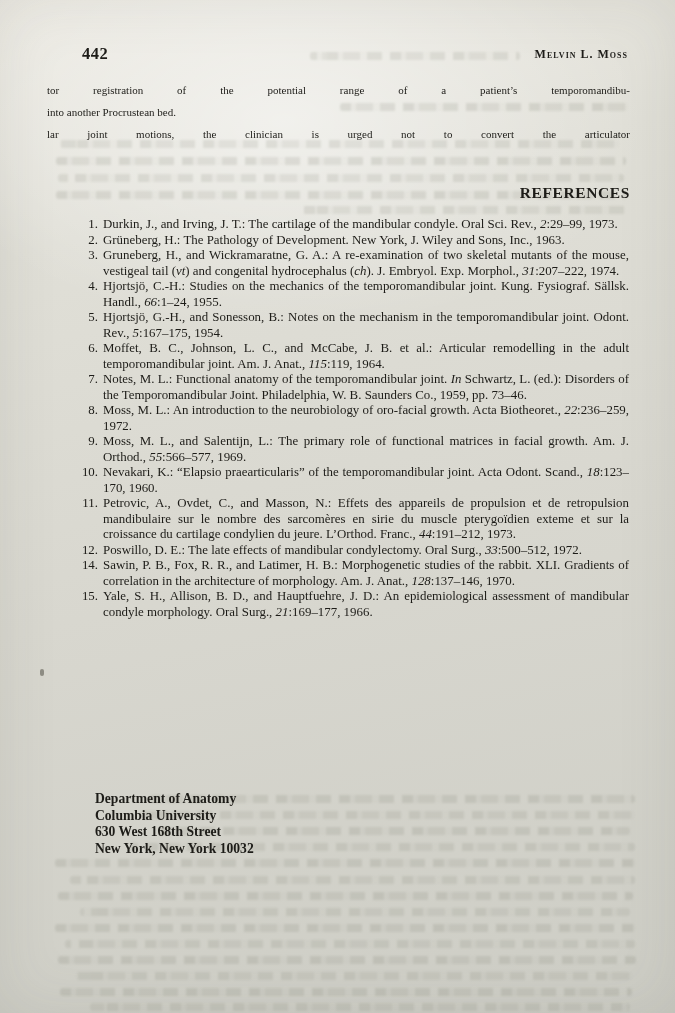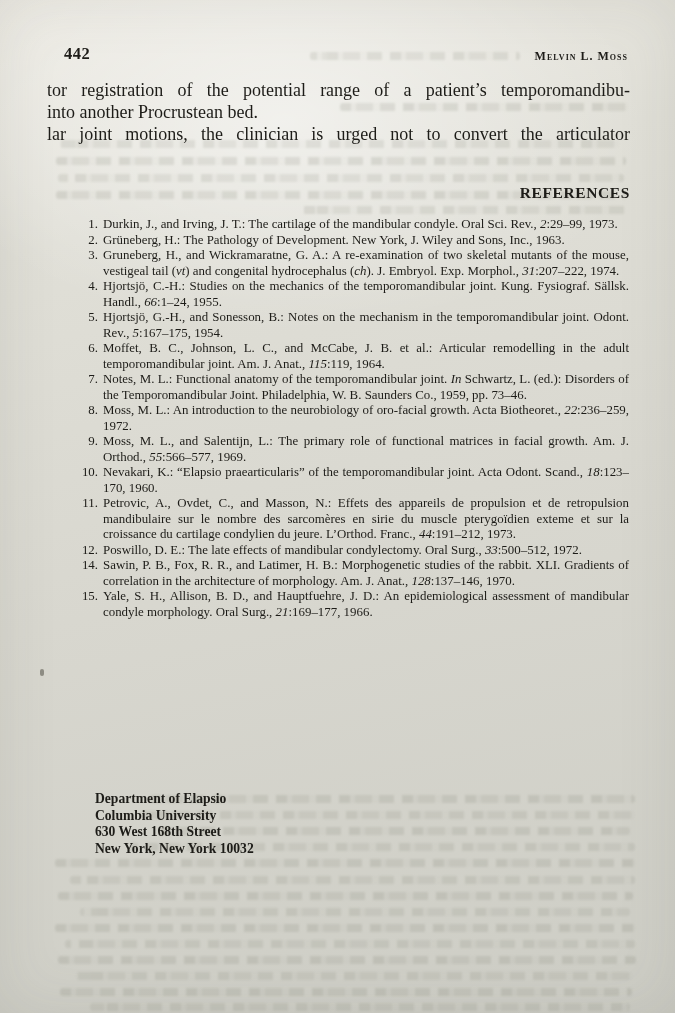--- a/index.html
+++ b/index.html
@@ -12,25 +12,25 @@
     font-family:"Liberation Serif","DejaVu Serif",serif;
     color:var(--ink,#1d1c18);
     box-shadow:inset 0 0 60px rgba(90,90,80,.12);
   }
   .page::before{
     content:"";position:absolute;inset:0;
     background:radial-gradient(ellipse 520px 300px at 42% 12%,rgba(255,255,255,.5),rgba(255,255,255,0) 70%);
     pointer-events:none;
   }
   
-  .header{position:absolute;top:44px;left:64px;right:47px;display:flex;justify-content:space-between;align-items:flex-end;}
+  .header{position:absolute;top:44px;left:82px;right:47px;display:flex;justify-content:space-between;align-items:center;}
   .page-num{font-weight:bold;font-size:16.5px;letter-spacing:.5px;}
   .running-head{font-variant:small-caps;font-size:12px;letter-spacing:1px;font-weight:700;}
   
-  .intro{position:absolute;top:79px;left:47px;width:583px;font-size:18px;line-height:22px;z-index:2;}
+  .intro{position:absolute;top:79px;left:47px;width:583px;font-size:11px;line-height:22px;z-index:2;}
   .pline{white-space:normal;}
   .pline.just{text-align:justify;text-align-last:justify;}
   
   .refs-heading{position:absolute;top:184px;left:47px;width:583px;text-align:right;
     font-weight:bold;font-size:15.5px;letter-spacing:.6px;z-index:2;}
   
   .refs{position:absolute;top:217px;left:103px;width:526px;font-size:12.9px;line-height:15.5px;z-index:2;}
   .ref{position:relative;text-align:justify;}
   .ref .num{position:absolute;right:100%;margin-right:5px;top:0;white-space:nowrap;}
   .ref .it{font-style:italic;}
@@ -104,19 +104,19 @@
       <div class="ref"><span class="num">8.</span><span>Moss, M. L.: An introduction to the neurobiology of oro-facial growth. Acta Biotheoret., </span><span class="it">22</span><span>:236–259, 1972.</span></div>
       <div class="ref"><span class="num">9.</span><span>Moss, M. L., and Salentijn, L.: The primary role of functional matrices in facial growth. Am. J. Orthod., </span><span class="it">55</span><span>:566–577, 1969.</span></div>
       <div class="ref"><span class="num">10.</span><span>Nevakari, K.: “Elapsio praearticularis” of the temporomandibular joint. Acta Odont. Scand., </span><span class="it">18</span><span>:123–170, 1960.</span></div>
       <div class="ref"><span class="num">11.</span><span>Petrovic, A., Ovdet, C., and Masson, N.: Effets des appareils de propulsion et de retropulsion mandibulaire sur le nombre des sarcomères en sirie du muscle pterygoïdien exteme et sur la croissance du cartilage condylien du jeure. L’Orthod. Franc., </span><span class="it">44</span><span>:191–212, 1973.</span></div>
       <div class="ref"><span class="num">12.</span><span>Poswillo, D. E.: The late effects of mandibular condylectomy. Oral Surg., </span><span class="it">33</span><span>:500–512, 1972.</span></div>
       <div class="ref"><span class="num">14.</span><span>Sawin, P. B., Fox, R. R., and Latimer, H. B.: Morphogenetic studies of the rabbit. XLI. Gradients of correlation in the architecture of morphology. Am. J. Anat., </span><span class="it">128</span><span>:137–146, 1970.</span></div>
       <div class="ref"><span class="num">15.</span><span>Yale, S. H., Allison, B. D., and Hauptfuehre, J. D.: An epidemiological assessment of mandibular condyle morphology. Oral Surg., </span><span class="it">21</span><span>:169–177, 1966.</span></div>
     </div>
 
   <div class="address">
-      <div>Department of Elapsio</div>
+      <div>Department of Anatomy</div>
       <div>Columbia University</div>
       <div>630 West 168th Street</div>
       <div>New York, New York 10032</div>
     </div>
 
 </div>
 
 </body></html>

